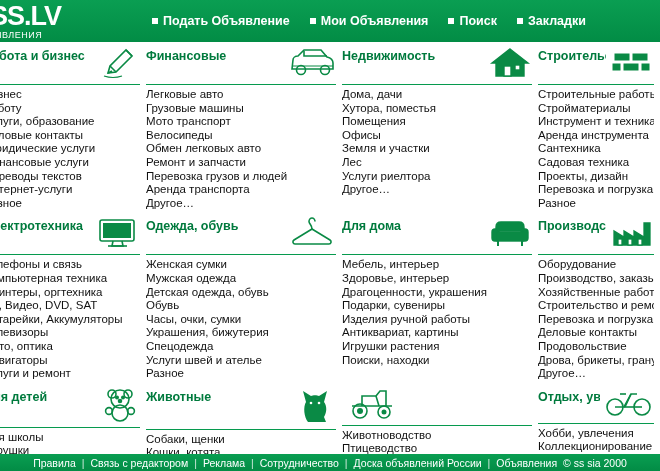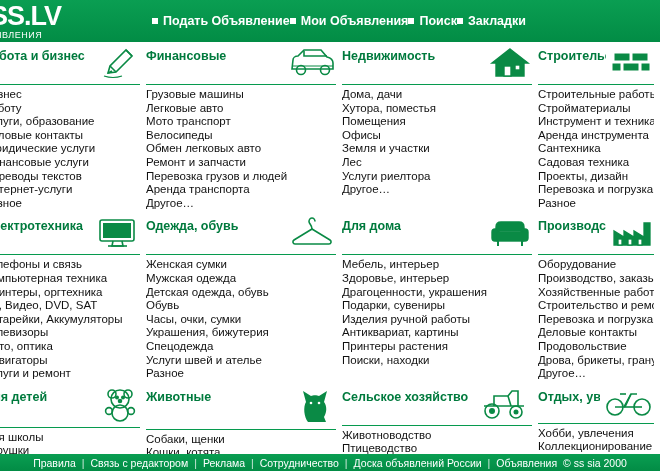--- a/index.html
+++ b/index.html
@@ -43,20 +43,21 @@
   .logo-sub {
     font-size: 9px;
     display: block;
     margin-top: 1px;
     margin-left: -30px;
     letter-spacing: 0.5px;
   }
   .nav {
     display: flex;
     align-items: center;
+    gap: 20px;
     margin-left: 12px;
   }
   .nav-item {
     color: #ffffff;
     font-size: 12.5px;
     font-weight: bold;
     white-space: nowrap;
     display: flex;
     align-items: center;
     gap: 5px;
@@ -205,22 +206,22 @@
                 <g fill="none" stroke="#0a8a45" stroke-width="1.6">
         <path d="M4 24 L5 15 C5 13 7 11 10 11 L16 5 L33 5 L39 12 C43 13 45 15 45 18 L45 24 Z"></path>
         <path d="M16 6 L16 11 L39 11"></path>
                   <circle cx="13" cy="25" r="4.5"></circle>
                   <circle cx="37" cy="25" r="4.5"></circle>
         <path d="M4 21 L45 21" stroke-width="1"></path>
                 </g>
               </svg></div>
           </div>
           <ul>
+            <li>Легковые авто</li>
             <li>Грузовые машины</li>
-            <li>Легковые авто</li>
             <li>Мото транспорт</li>
             <li>Велосипеды</li>
             <li>Обмен легковых авто</li>
             <li>Ремонт и запчасти</li>
             <li>Перевозка грузов и людей</li>
             <li>Аренда транспорта</li>
             <li>Другое…</li>
           </ul>
         </div>
         <div class="cat col-2">
@@ -329,21 +330,21 @@
                 </g>
               </svg></div>
           </div>
           <ul>
             <li>Мебель, интерьер</li>
             <li>Здоровье, интерьер</li>
             <li>Драгоценности, украшения</li>
             <li>Подарки, сувениры</li>
             <li>Изделия ручной работы</li>
             <li>Антиквариат, картины</li>
-            <li>Принтеры растения</li>
+            <li>Игрушки растения</li>
             <li>Поиски, находки</li>
           </ul>
         </div>
         <div class="cat col-3">
           <div class="cat-head">
             <div class="cat-title">Производство</div>
             <div class="cat-icon"><svg width="44" height="34" viewBox="0 0 44 34" xmlns="http://www.w3.org/2000/svg">
                 <g fill="#0a8a45" stroke="#0a8a45" stroke-width="1.3">
         <path d="M4 30 L4 16 L14 22 L14 16 L24 22 L24 16 L34 22 L34 8 L40 8 L40 30 Z"></path>
         <rect x="8" y="24" width="4" height="6" fill="#ffffff"></rect>
@@ -397,21 +398,20 @@
                 </g>
               </svg></div>
           </div>
           <ul>
             <li>Собаки, щенки</li>
             <li>Кошки, котята</li>
           </ul>
         </div>
         <div class="cat col-2">
           <div class="cat-head">
-            <div class="cat-title">Сельское хозяйство</div>
             <div class="cat-icon"><svg width="54" height="34" viewBox="0 0 54 34" xmlns="http://www.w3.org/2000/svg">
                 <g fill="none" stroke="#0a8a45" stroke-width="1.6">
         <path d="M16 20 L16 10 L30 10 L33 20"></path>
                   <path d="M6 20 L46 20"></path>
         <circle cx="14" cy="25" r="7" fill="none"></circle>
                   <circle cx="38" cy="26" r="6"></circle>
         <circle cx="14" cy="25" r="3" fill="#0a8a45" stroke="none"></circle>
         <circle cx="38" cy="26" r="2.5" fill="#0a8a45" stroke="none"></circle>
         <path d="M30 10 L34 5 L40 5 L40 20"></path>
                 </g>

